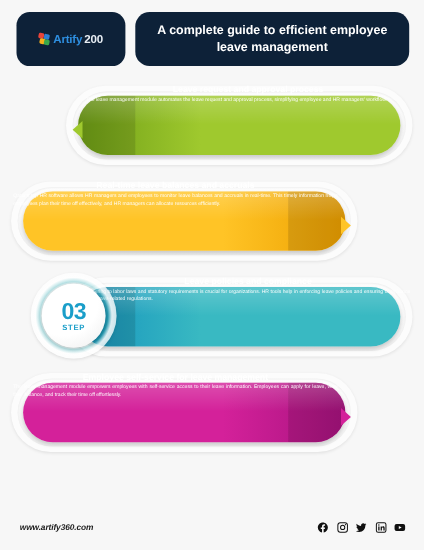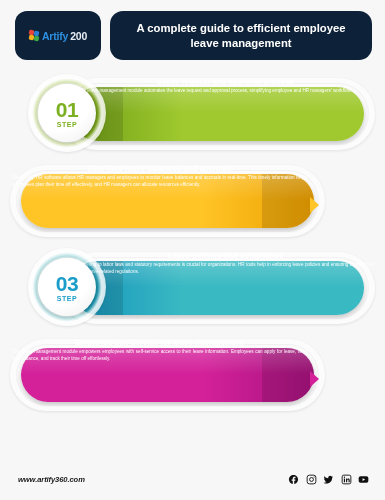--- a/index.html
+++ b/index.html
@@ -13,21 +13,21 @@
 
   
   .header {
     display:flex;
     align-items:stretch;
     gap:9px;
     padding:11px 13px 0 15px;
     height:60px;
   }
   .logo-box {
-    width:86px;
+    width:99px;
     background:#0d2138;
     border-radius:12px;
     display:flex;
     justify-content:center;
   }
   .logo-wrap { display:flex; align-items:center; gap:2px; }
   .logo-mark { width:11px; height:11px; position:relative; flex:0 0 auto; }
   .logo-mark span {
     position:absolute; width:5px; height:5px; border-radius:1.4px;
   }
@@ -221,26 +221,20 @@
     <div class="ring" style="background: linear-gradient(rgb(255, 255, 255), rgb(240, 240, 240));"></div>
     <div class="pill" id="pill0" style="background: linear-gradient(to right, rgb(111, 158, 22) 0%, rgb(159, 201, 46) 38%, rgb(159, 201, 46) 100%);">
       <div class="darkcap"></div>
       <div class="sheen"></div>
     </div>
     <div class="notch" id="notch0" style="border-right: 9px solid rgb(159, 201, 46);"></div>
     <div class="txt">
       <h2>Leave request and approval process</h2>
       <p>The leave management module automates the leave request and approval process, simplifying employee and HR managers' workflow.</p>
     </div>
-    <div class="circle-outer" style="background: radial-gradient(circle, rgba(255, 255, 255, 0) 52%, rgba(159, 201, 46, 0.333) 56%, rgba(255, 255, 255, 0.85) 63%, rgba(255, 255, 255, 0.5) 100%);">
-      <div class="circle">
-        <div class="num" id="num0" style="color: rgb(124, 176, 35);">01</div>
-        <div class="stp" id="stp0" style="color: rgb(124, 176, 35);">STEP</div>
-      </div>
-    </div>
   </div>
 
   <div class="step rev">
     <div class="halo" style="background: rgb(252, 252, 252);"></div>
     <div class="ring" style="background: linear-gradient(rgb(255, 255, 255), rgb(240, 240, 240));"></div>
     <div class="pill" id="pill1" style="background: linear-gradient(to right, rgb(255, 196, 38) 0%, rgb(255, 196, 38) 62%, rgb(237, 160, 0) 100%);">
       <div class="darkcap"></div>
       <div class="sheen"></div>
     </div>
     <div class="notch" id="notch1" style="left: auto; right: 66px; border-left: 9px solid rgb(255, 196, 38);"></div>

